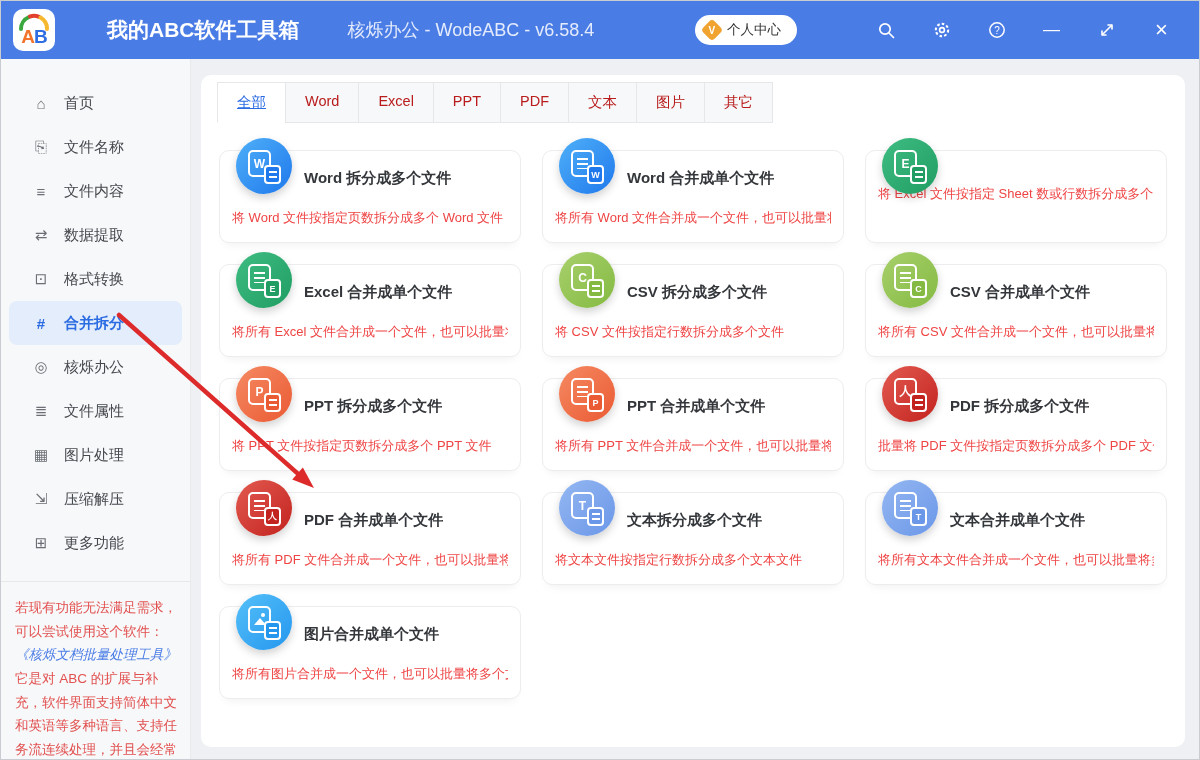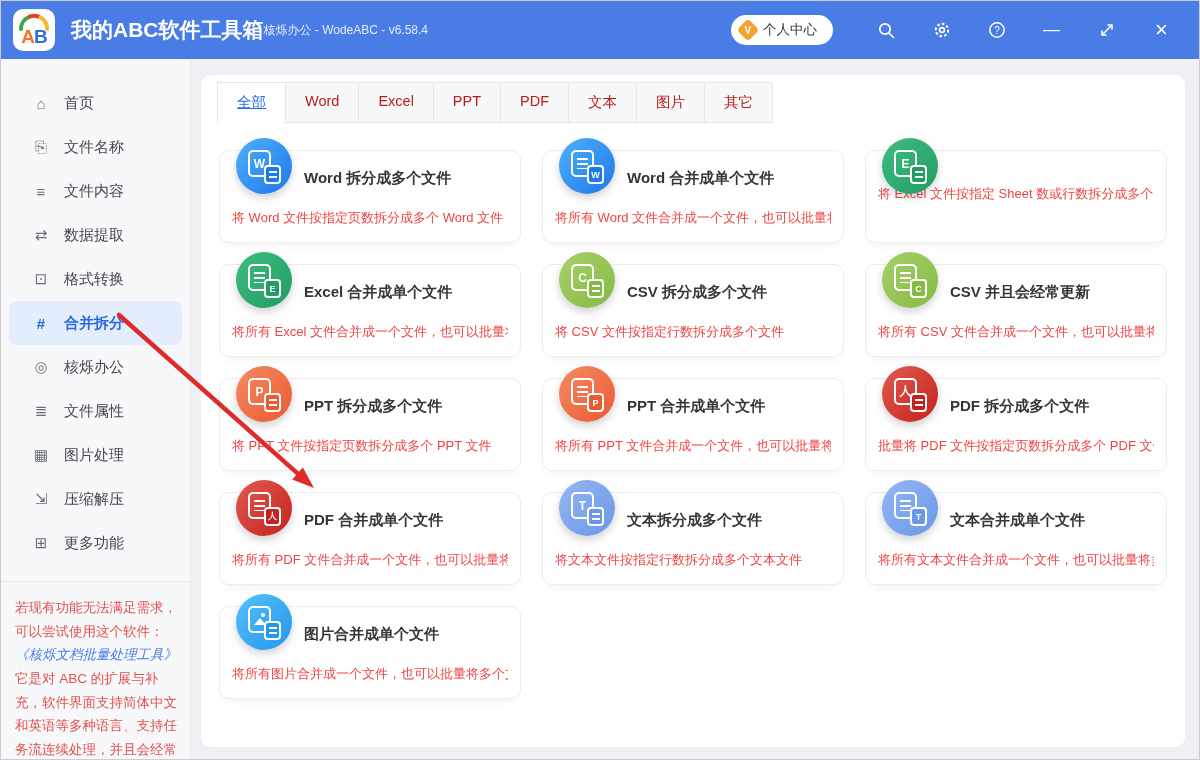--- a/index.html
+++ b/index.html
@@ -5,28 +5,28 @@
   * { margin:0; padding:0; box-sizing:border-box; }
   html,body { width:1200px; height:760px; }
   body {
     font-family:"Liberation Sans","DejaVu Sans",sans-serif;
     background:#eef0f3; overflow:hidden; position:relative;
   }
   .window { width:1200px; height:760px; position:relative; background:#eef0f3;
     border:1px solid #c9ccd1; overflow:hidden; }
 
   
-  .titlebar { height:58px; background:#4a7ce6; display:flex; align-items:center; padding:0 10px 0 12px; }
+  .titlebar { height:58px; background:#4a7ce6; display:flex; align-items:center; padding:0 10px 0 12px;gap:36px; }
   .logo { width:42px; height:42px; background:#ffffff; border-radius:10px; position:relative;
     display:flex; align-items:flex-end; justify-content:center; overflow:hidden; flex:0 0 auto; }
   .logo .ab { font-size:19px; font-weight:bold; line-height:1; margin-bottom:5px; letter-spacing:-1px; }
   .logo .ab .a { color:#f2732c; } .logo .ab .b { color:#2f6de2; }
   .logo svg { position:absolute; top:4px; left:4px; }
   .app-title { color:#ffffff; font-size:21px; font-weight:bold; margin-left:16px; white-space:nowrap; }
-  .app-sub { color:rgba(255,255,255,0.85); font-size:12px; white-space:nowrap; }
+  .app-sub { color:rgba(255,255,255,0.85); font-size:18px; margin-left:12px; white-space:nowrap; }
   .tb-spacer { flex:1; }
   .pill { height:30px; background:#ffffff; border-radius:16px; display:flex; align-items:center;
     padding:0 16px 0 9px; gap:7px; cursor:pointer; margin-right:26px; }
   .pill .vbadge { width:16px; height:16px; background:#f0a32f; border-radius:4px; transform:rotate(45deg);
     display:flex; align-items:center; justify-content:center; }
   .pill .vbadge span { transform:rotate(-45deg); color:#ffffff; font-size:10px; font-weight:bold; }
   .pill .pill-label { font-size:13.5px; color:#333333; }
   .tb-btns { display:flex; align-items:center; }
   .tb-btn { width:55px; height:40px; display:flex; align-items:center; justify-content:center;
     color:#ffffff; cursor:pointer; }
@@ -264,21 +264,21 @@
             </article>
             <article class="card">
               <div class="circ" style="background: linear-gradient(135deg, rgb(168, 208, 108), rgb(132, 186, 66));">
                 <div class="doc-main">
                   <div class="lines"></div>
                 </div>
                 <div class="doc-small" style="background: rgb(132, 186, 66);">
                   <span class="letter">C</span>
                 </div>
               </div>
-              <div class="card-title">CSV 并且会经常更新</div>
+              <div class="card-title">CSV 合并成单个文件</div>
               <div class="card-desc">将所有 CSV 文件合并成一个文件，也可以批量将多</div>
             </article>
             <article class="card">
               <div class="circ" style="background: linear-gradient(135deg, rgb(245, 138, 99), rgb(234, 90, 51));">
                 <div class="doc-main">
                   <span class="letter">P</span>
                 </div>
                 <div class="doc-small" style="background: rgb(234, 90, 51);">
                   <div class="lines"></div>
                 </div>

